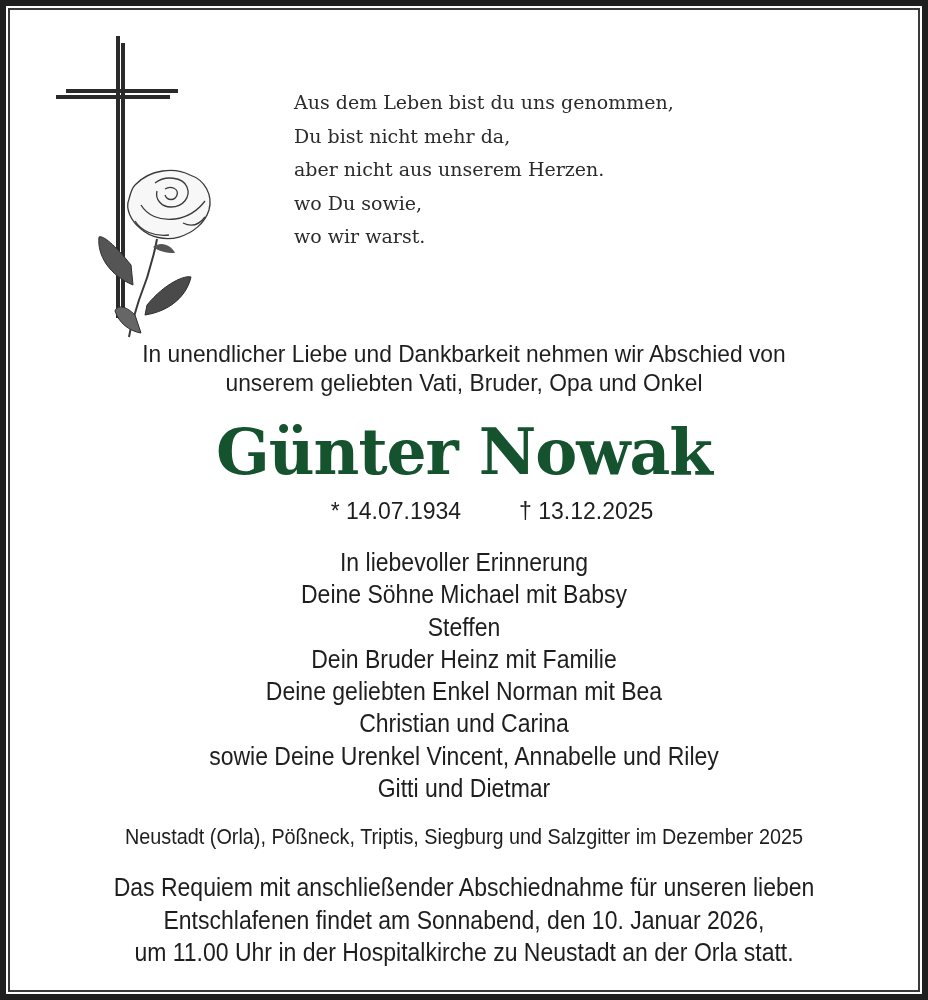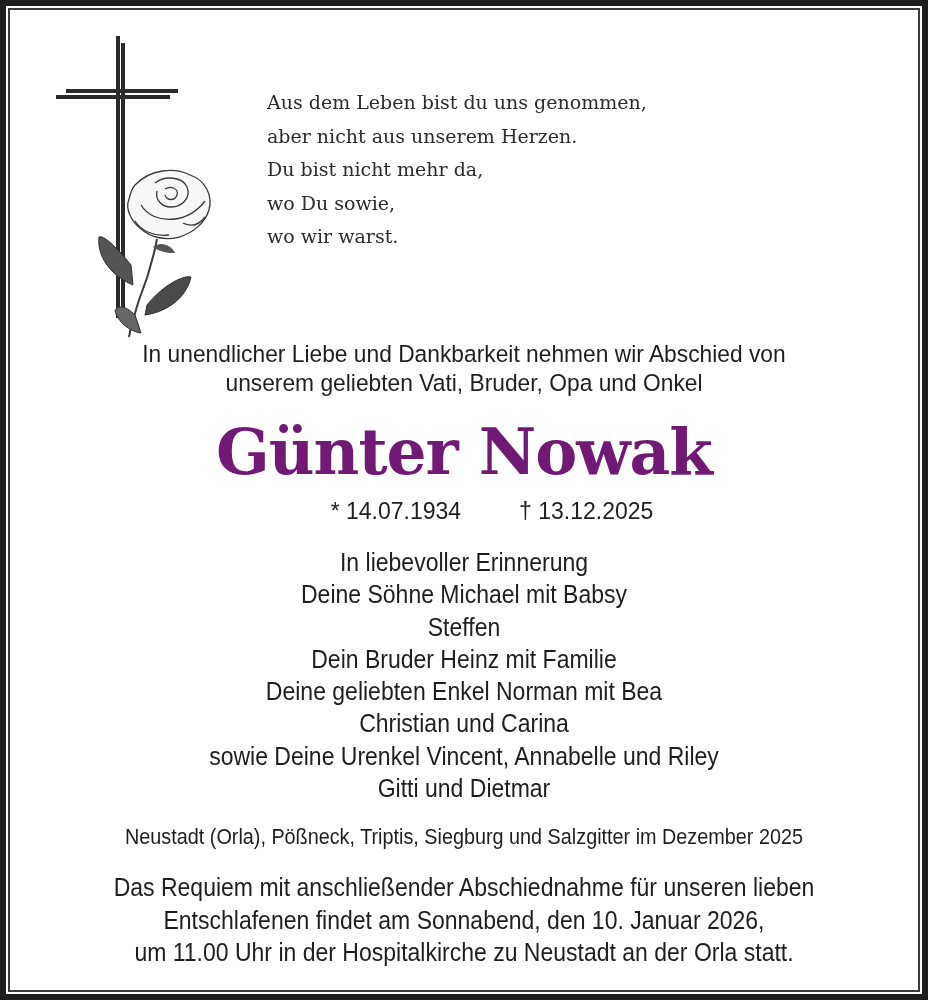--- a/index.html
+++ b/index.html
@@ -12,37 +12,37 @@
   }
   .inner-frame {
     position: absolute; left: 8px; top: 8px; width: 912px; height: 984px;
     border: 2px solid #3a3a3a;
   }
 
   .cross { position: absolute; }
   .cross .bar { position: absolute; background: #2a2a2a; }
 
   .poem {
-    position: absolute; left: 267px; top: 86px; width: 460px;
+    position: absolute; left: 294px; top: 86px; width: 460px;
     font-family: "DejaVu Serif", serif; font-size: 19px; line-height: 33.5px;
     color: #2b2b2b;
   }
   .poem div { white-space: nowrap; }
 
   .center { position: absolute; left: 10px; width: 908px; text-align: center; white-space: nowrap; }
 
   .intro {
     top: 339px;
     font-family: "Liberation Sans", sans-serif; font-size: 24.5px; line-height: 29px;
     color: #1e1e1e; transform: scaleX(0.93); transform-origin: center;
   }
   .name {
     top: 414px;
     font-family: "DejaVu Serif", serif; font-weight: bold; font-size: 63px; line-height: 76px;
-    color: #701a75; letter-spacing: -1px;
+    color: #14532d; letter-spacing: -1px;
   }
   .dates {
     top: 496px;
     font-family: "Liberation Sans", sans-serif; font-size: 23px; line-height: 30px;
     color: #1e1e1e;
     margin-left: 28px;
   }
   .dates span { display: inline-block; }
   .dates .gap { width: 58px; }
 
@@ -89,22 +89,22 @@
   </g>
 
   <path d="M36 100 C20 80, 8 70, 4 72 C2 90, 14 110, 38 120 Z" fill="#555" stroke="#2e2e2e" stroke-width="1"></path>
   <path d="M52 140 C70 118, 90 110, 96 112 C92 130, 76 146, 50 150 Z" fill="#4a4a4a" stroke="#2e2e2e" stroke-width="1"></path>
   <path d="M40 150 C30 140, 22 140, 20 146 C24 158, 34 166, 46 168 Z" fill="#666" stroke="#2e2e2e" stroke-width="1"></path>
   <path d="M58 82 C66 76, 76 80, 80 88 C70 88, 64 86, 58 82 Z" fill="#555"></path>
 </svg>
 
 <div class="poem">
   <div>Aus dem Leben bist du uns genommen,</div>
+  <div>Du bist nicht mehr da,</div>
   <div>aber nicht aus unserem Herzen.</div>
-  <div>Du bist nicht mehr da,</div>
   <div>wo Du sowie,</div>
   <div>wo wir warst.</div>
 </div>
 
 <div class="center intro">
   <div>In unendlicher Liebe und Dankbarkeit nehmen wir Abschied von</div>
   <div>unserem geliebten Vati, Bruder, Opa und Onkel</div>
 </div>
 
 <div class="center name">Günter Nowak</div>

